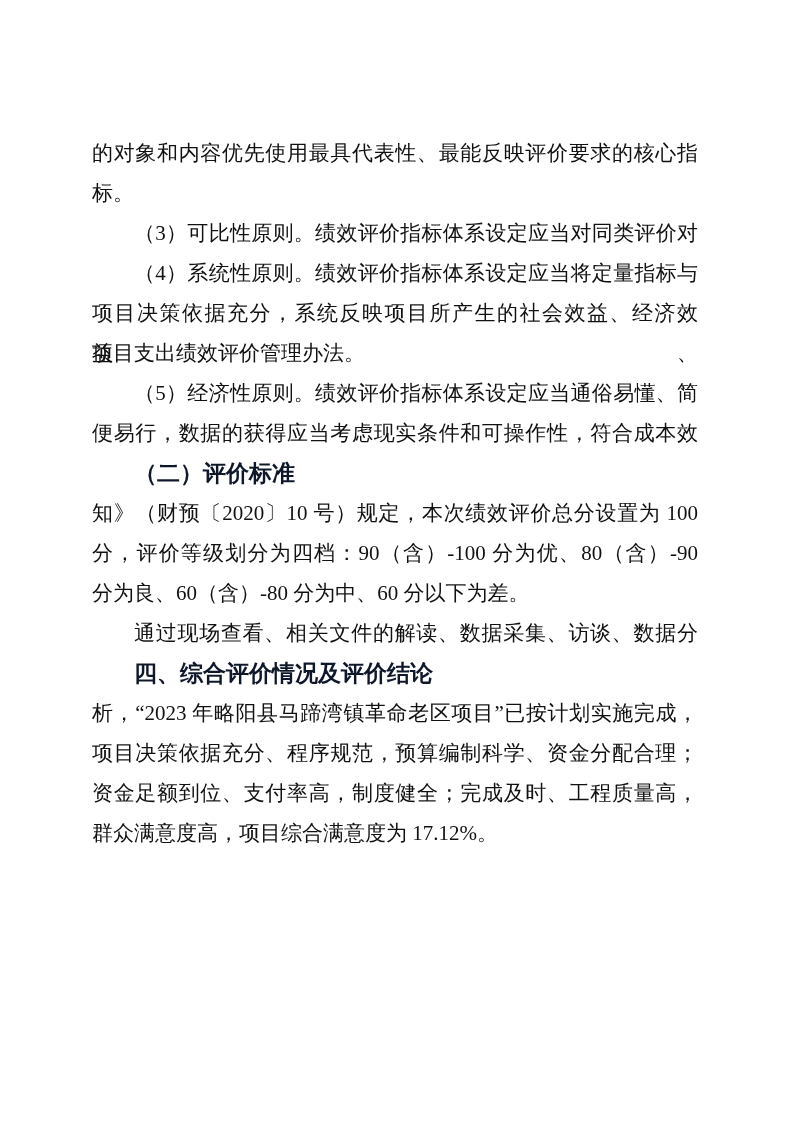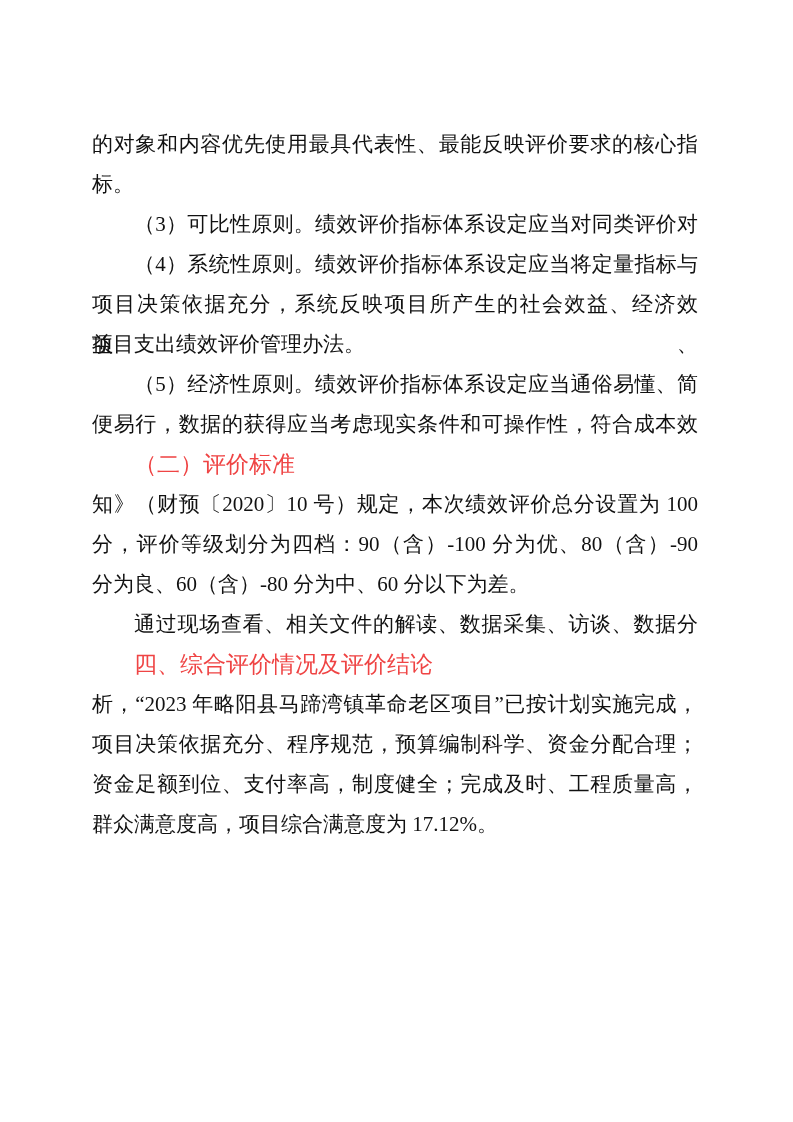--- a/index.html
+++ b/index.html
@@ -12,21 +12,21 @@
     width: 793px;
     height: 1122px;
     margin: 0 auto;
     background: #ffffff;
     overflow: hidden;
     font-family: "Liberation Serif", "DejaVu Serif", serif;
   }
   .text-block {
     position: absolute;
     left: 92px;
-    top: 124px;
+    top: 133px;
     width: 606px;
   }
   .line {
     height: 40px;
     line-height: 40px;
     font-size: 21px;
     color: #111111;
     text-align: left;
     overflow: visible;
     white-space: nowrap;
@@ -34,23 +34,23 @@
   .line.fill {
     white-space: normal;
     text-align: justify;
     text-align-last: justify;
   }
   .line.indent {
     padding-left: 42px;
   }
   .line.heading {
     font-family: "Liberation Sans", "DejaVu Sans", sans-serif;
-    font-weight: 400;
+    font-weight: 700;
     font-size: 23px;
-    color: #ef4444;
+    color: #0f172a;
   }
 </style>
 </head>
 <body>
 
 <div class="page">
   <div class="text-block" id="doc">
       <div class="line fill">的对象和内容优先使用最具代表性、最能反映评价要求的核心指</div>
       <div class="line">标。</div>
       <div class="line fill indent">（3）可比性原则。绩效评价指标体系设定应当对同类评价对</div>

